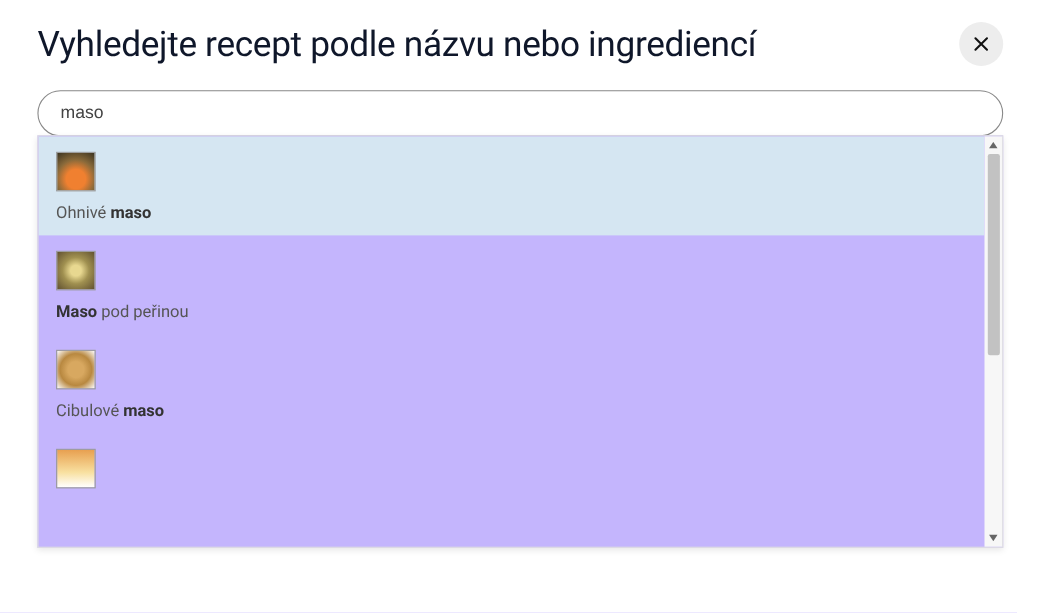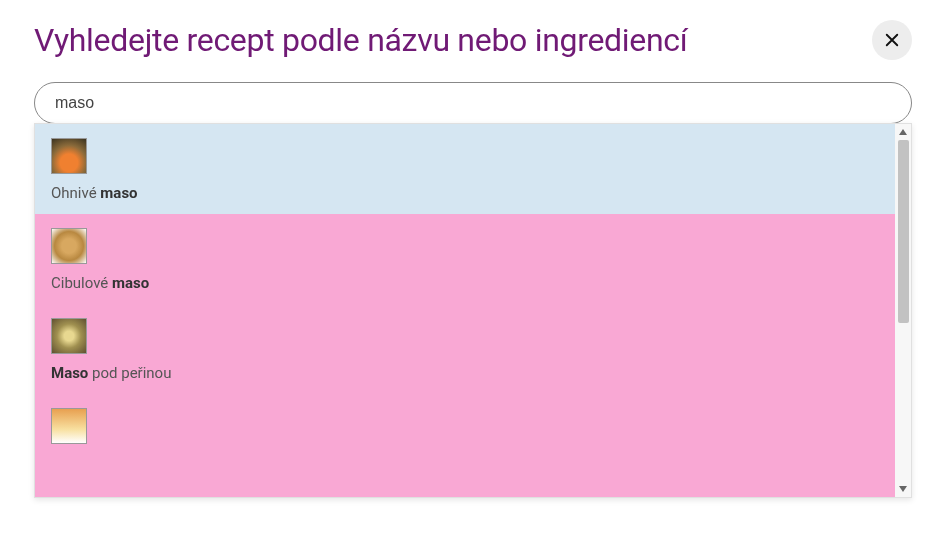--- a/index.html
+++ b/index.html
@@ -16,21 +16,21 @@
     }
     .header-row {
       display: flex;
       align-items: center;
       justify-content: space-between;
       margin-bottom: 22px;
     }
     .title {
       font-size: 32px;
       font-weight: 400;
-      color: #701a75;
+      color: #0f172a;
       letter-spacing: -0.3px;
     }
     .close-btn {
       width: 40px;
       height: 40px;
       border-radius: 50%;
       background: #ededed;
       display: flex;
       align-items: center;
       justify-content: center;
@@ -49,21 +49,21 @@
       padding: 0 20px;
       font-size: 16px;
       color: #444;
       outline: none;
     }
     .dropdown {
       position: absolute;
       top: 41px;
       left: 0;
       right: 0;
-      background: #f9a8d4;
+      background: #c4b5fd;
       border: 1px solid #e0e0e0;
       box-shadow: 0 2px 6px rgba(0,0,0,0.1);
       display: flex;
     }
     .dropdown-inner {
       flex: 1;
       height: 373px;
       overflow: hidden;
     }
     .result {
@@ -135,26 +135,26 @@
 
   <div class="search-wrap">
     <input class="search-input" type="text" value="maso" style="">
     <div class="dropdown">
       <div class="dropdown-inner" id="results">
           <div class="result highlighted">
             <span class="thumb t0"></span>
             <div class="result-label"><span>Ohnivé </span><strong>maso</strong></div>
           </div>
           <div class="result">
+            <span class="thumb t1"></span>
+            <div class="result-label"><strong>Maso</strong><span> pod peřinou</span></div>
+          </div>
+          <div class="result">
             <span class="thumb t2"></span>
             <div class="result-label"><span>Cibulové </span><strong>maso</strong></div>
-          </div>
-          <div class="result">
-            <span class="thumb t1"></span>
-            <div class="result-label"><strong>Maso</strong><span> pod peřinou</span></div>
           </div>
           <div class="result">
             <span class="thumb t3"></span>
           </div>
           <div class="result">
             <div class="result-label"></div>
           </div>
         </div>
       <div class="scrollbar-track">
         <div class="scroll-arrow">

